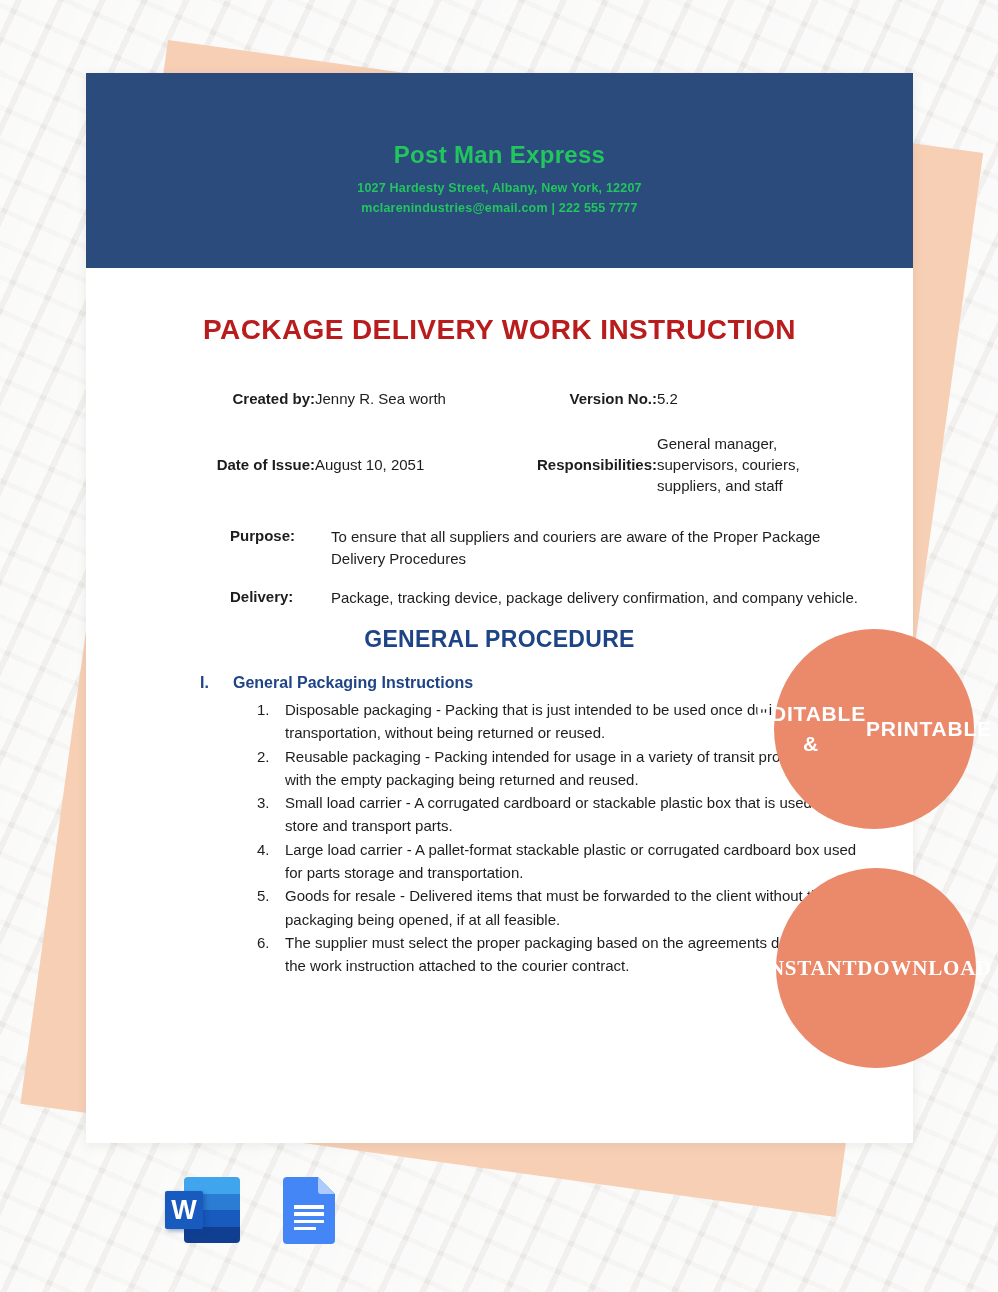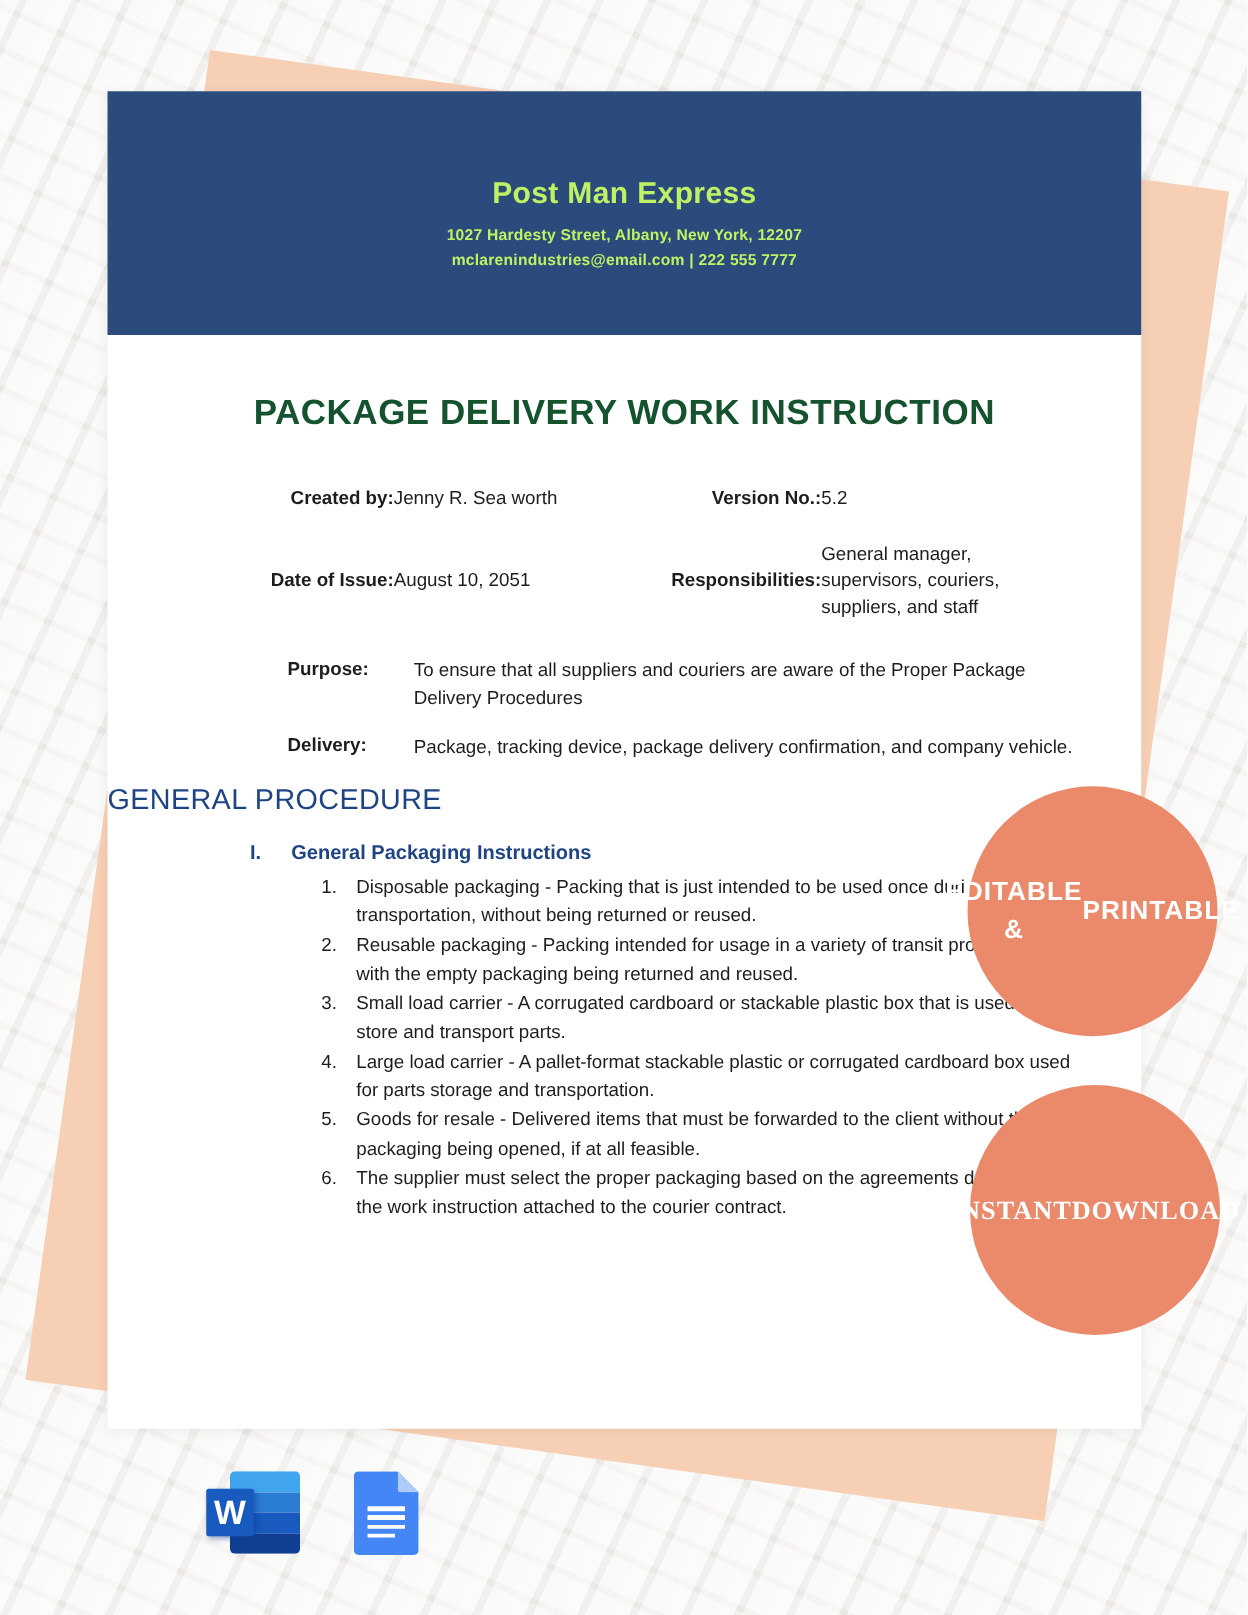--- a/index.html
+++ b/index.html
@@ -18,49 +18,49 @@
     position:absolute; left:168px; top:40px; width:823px; height:1074px;
     background:#f7cfb5; transform:rotate(7.9deg); transform-origin:0 0;
   }
 
   .doc{
     position:absolute; left:86px; top:73px; width:827px; height:1070px;
     background:#ffffff; box-shadow:0 2px 10px rgba(90,85,80,.10);
   }
 
   .doc-header{
-    width:100%; height:195px; background:#2a4b7c; color:#bef264;
+    width:100%; height:195px; background:#2a4b7c; color:#22c55e;
     display:flex; flex-direction:column; align-items:center; justify-content:center;
     padding-top:18px;
   }
   .company{ font-size:24px; font-weight:bold; letter-spacing:.3px; margin-bottom:9px; }
   .addr{ font-size:12.5px; font-weight:bold; line-height:20px; letter-spacing:.2px; }
 
   .doc-title{
-    margin-top:46px; text-align:center; color:#14532d;
+    margin-top:46px; text-align:center; color:#b91c1c;
     font-size:28px; font-weight:bold; letter-spacing:.4px;
   }
 
   .meta-grid{
     margin-top:42px; padding-left:77px;
     display:grid; grid-template-columns:152px 202px 140px 185px;
     row-gap:24px; align-items:center;
     font-size:15px; color:#1d1d1d;
   }
   .meta-label{ font-weight:bold;text-align:right; }
   .meta-value{ line-height:21px; }
 
   .info-rows{ margin-top:30px; padding-left:100px; }
   .info-row{ display:flex; margin-bottom:17px; font-size:15px; color:#1d1d1d; }
   .info-label{ font-weight:bold; width:101px; flex:0 0 101px; padding-top:1px;margin-left:44px; }
   .info-text{ width:545px; line-height:22px; }
 
   .proc-heading{
-    margin-top:16px; color:#1e4486;
-    font-size:23px; font-weight:normal; letter-spacing:.3px;
+    margin-top:16px; text-align:center; color:#1e4486;
+    font-size:23px; font-weight:bold; letter-spacing:.3px;
   }
 
   .section-head{
     margin-top:21px; padding-left:114px; display:flex;
     color:#1e4486; font-size:16px; font-weight:bold;
   }
   .section-numeral{ width:33px; flex:0 0 33px; }
 
   .proc-list{ margin-top:6px; }
   .proc-item{ display:flex; padding-left:171px; font-size:15px; color:#1d1d1d; }

